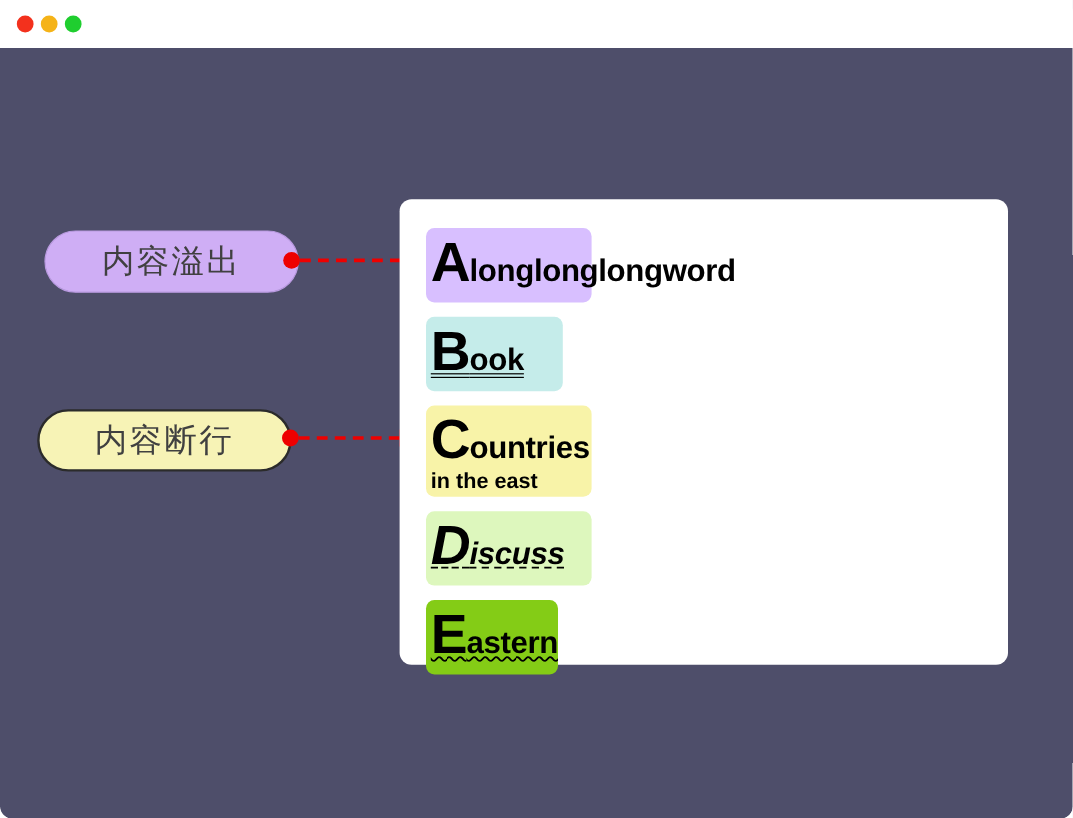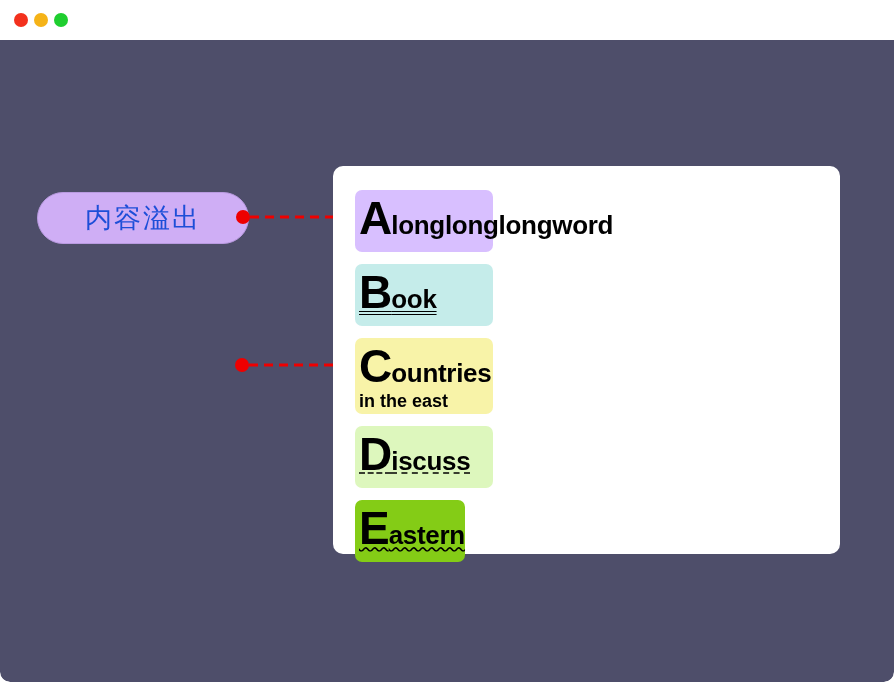--- a/index.html
+++ b/index.html
@@ -56,21 +56,21 @@
   }
 
   
   .pill {
     position: absolute;
     display: flex;
     align-items: center;
     justify-content: center;
     border-radius: 999px;
     font-size: 27px;
-    color: #1d4ed8;
+    color: #404040;
     letter-spacing: 2px;
     white-space: nowrap;
     box-sizing: border-box;
   }
   #pill-overflow {
     left: 37px;
     top: 152px;
     width: 212px;
     height: 52px;
     background: #cfaef5;
@@ -131,21 +131,21 @@
   
   #row-a .hl {
     background: #d8bfff;
     width: 138px;
     height: 62px;
     white-space: nowrap;
     overflow: visible;
   }
   #row-b .hl {
     background: #c5ecea;
-    width: 138px;
+    width: 114px;
     height: 62px;
   }
   #row-b .txt { text-decoration: underline double; text-underline-offset: 3px; }
 
   #row-c .hl {
     background: #f8f3a8;
     width: 138px;
     height: 76px;
     white-space: normal;
   }
@@ -155,21 +155,21 @@
     font-size: 18px;
     font-weight: 700;
     margin-top: 2px;
   }
 
   #row-d .hl {
     background: #ddf7bd;
     width: 138px;
     height: 62px;
   }
-  #row-d .txt { text-decoration: underline dashed; text-underline-offset: 3px; }
+  #row-d .txt { text-decoration: underline dashed; text-underline-offset: 3px; font-style: italic; }
 
   #row-e .hl {
     background: #84cc16;
     width: 110px;
     height: 62px;
   }
   #row-e .txt { text-decoration: underline wavy; text-underline-offset: 2px; }
 </style>
 </head>
 <body>
@@ -181,20 +181,23 @@
     <span class="dot dot-min"></span>
     <span class="dot dot-max"></span>
   </div>
 
   <div id="canvas">
 
     <div class="pill" id="pill-overflow">
       <span>内容溢出</span>
     </div>
 
+    <div class="pill" id="pill-wrap">
+      <span>内容断行</span>
+    </div>
 
     <svg class="connector" id="conn-1" width="130" height="30">
       <circle cx="11" cy="15" r="7" fill="#ee0000"></circle>
       <line x1="18" y1="15" x2="106" y2="15" stroke="#ee0000" stroke-width="3" stroke-dasharray="9 6"></line>
       <polygon points="104,8 122,15 104,22" fill="#ee0000"></polygon>
     </svg>
 
     <svg class="connector" id="conn-2" width="130" height="30">
       <circle cx="13" cy="15" r="7" fill="#ee0000"></circle>
       <line x1="20" y1="15" x2="106" y2="15" stroke="#ee0000" stroke-width="3" stroke-dasharray="9 6"></line>

